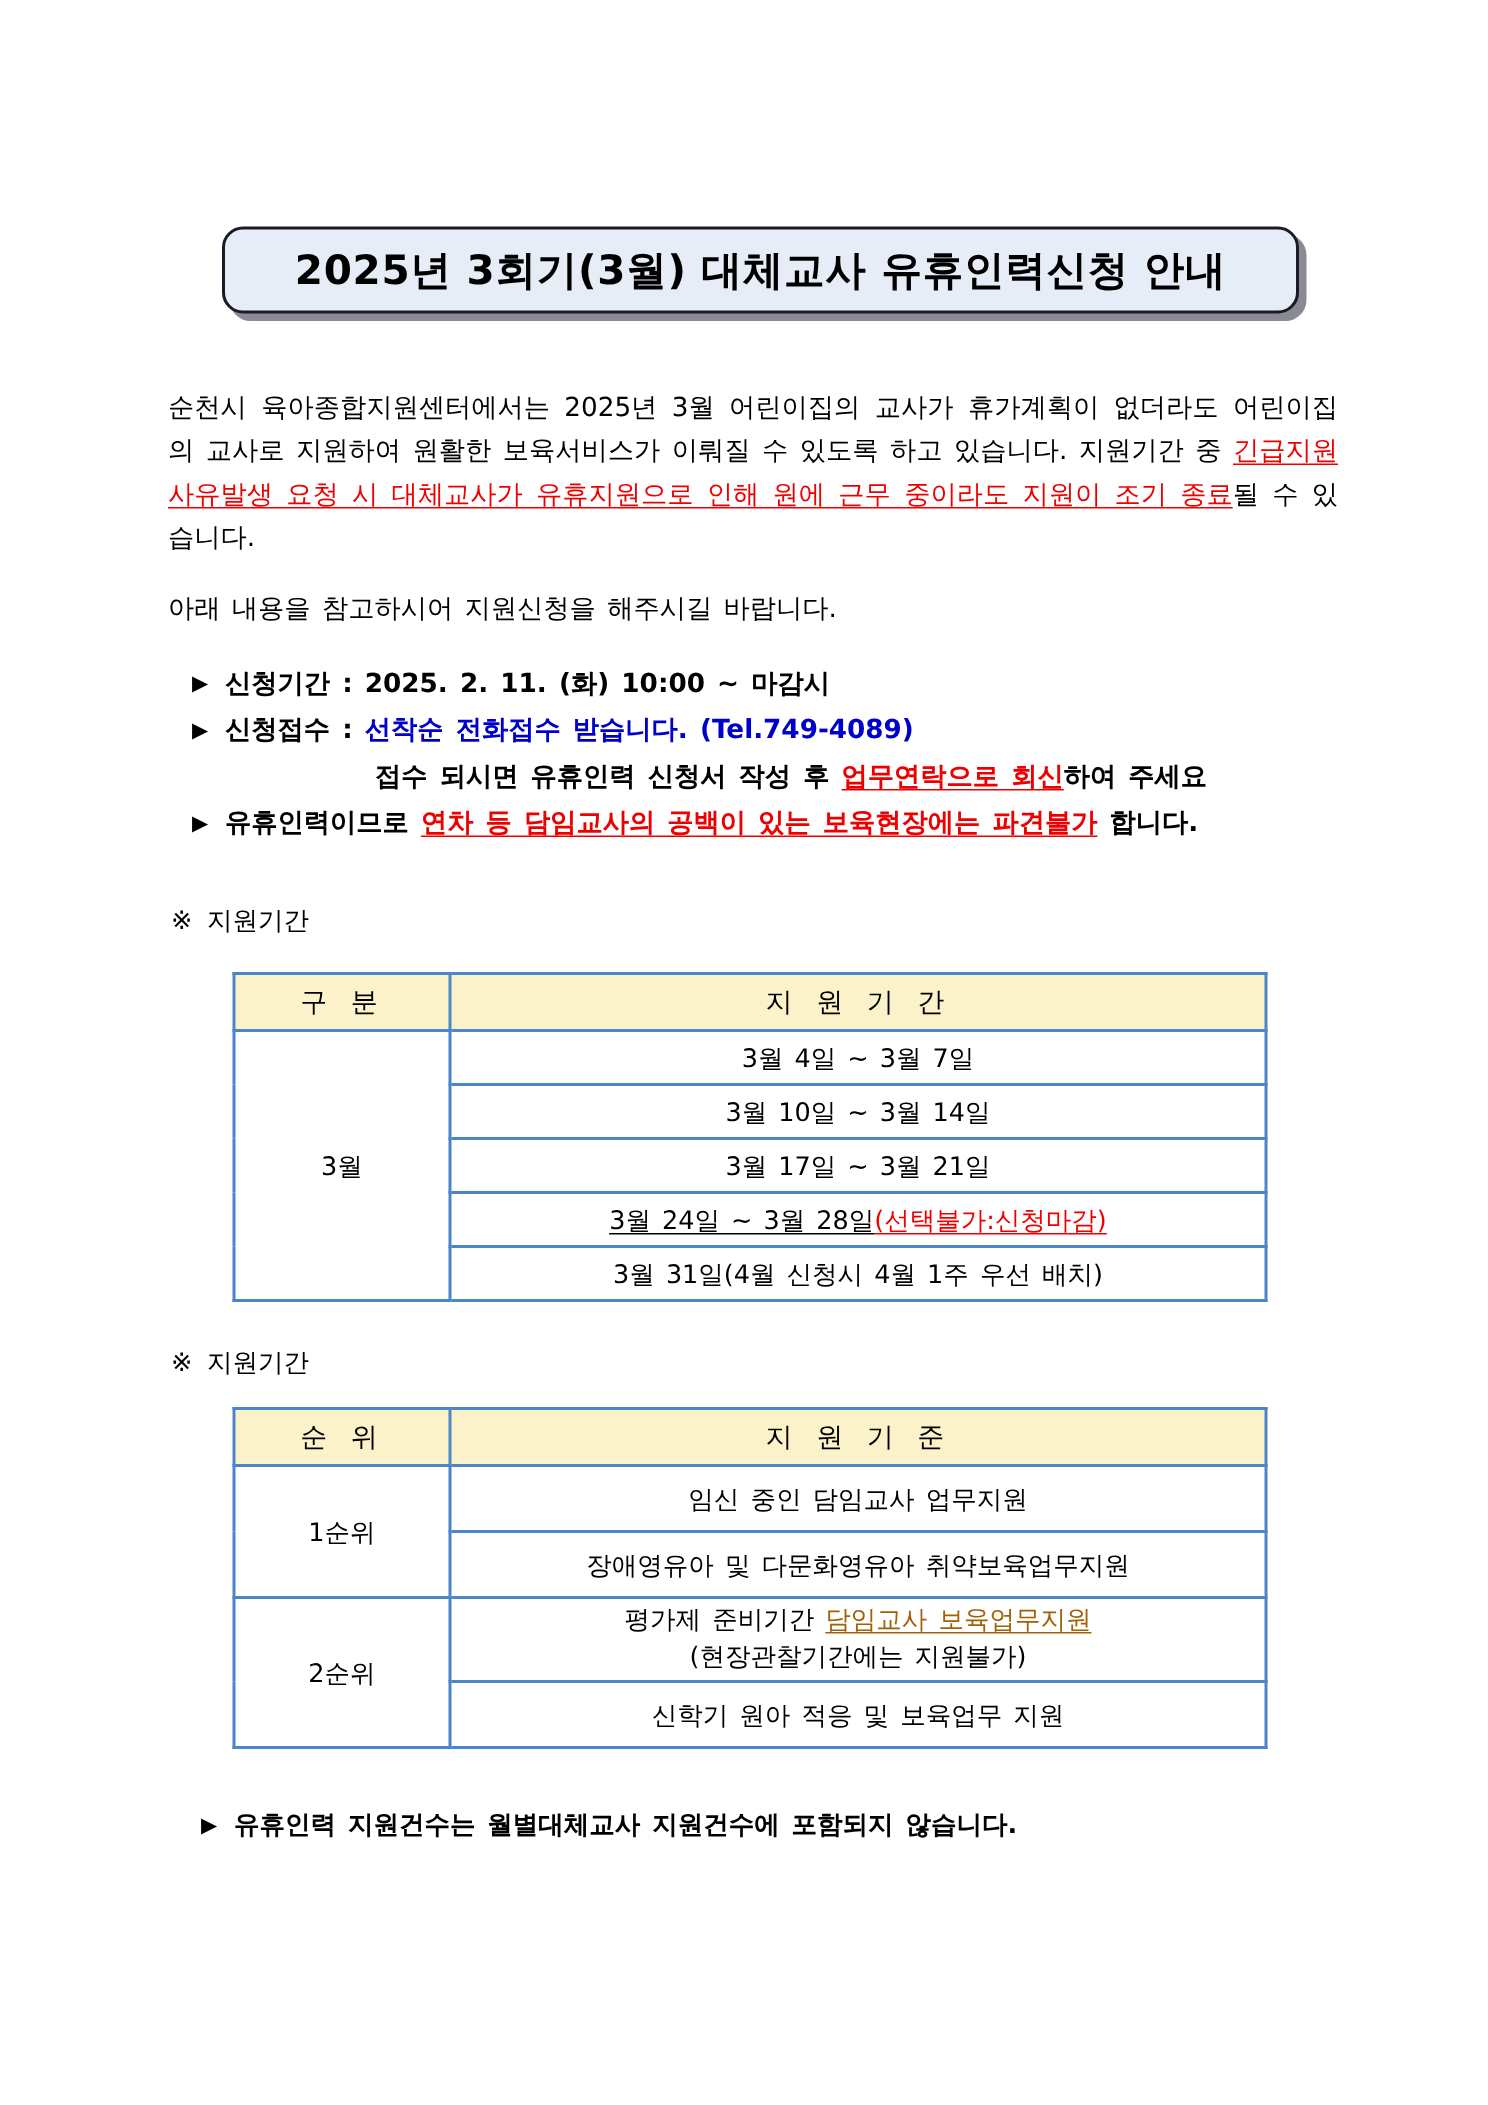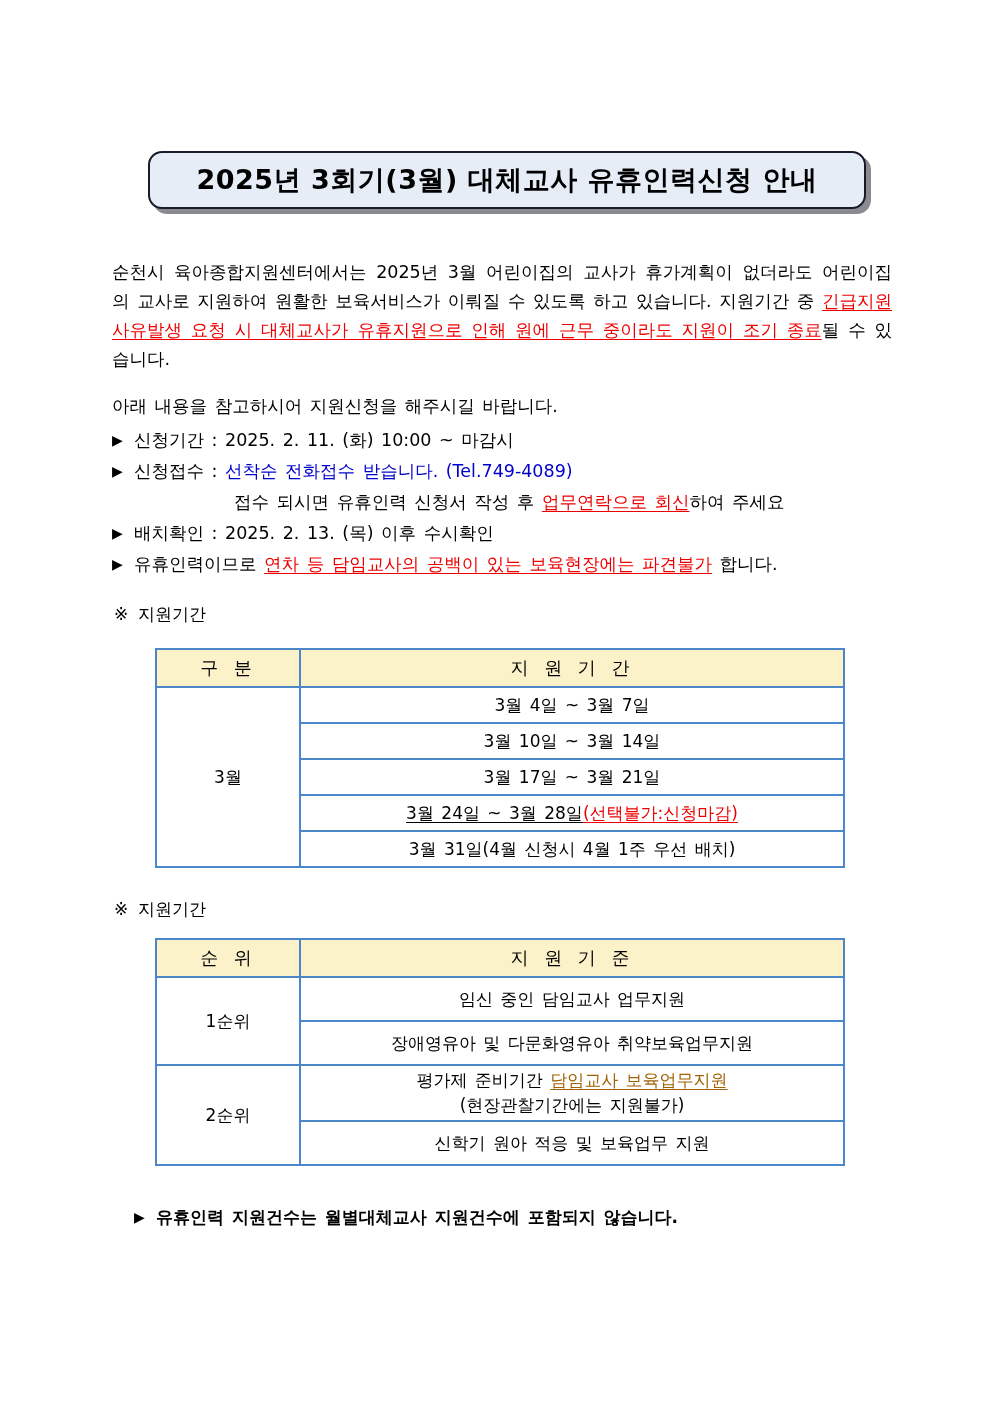--- a/index.html
+++ b/index.html
@@ -82,21 +82,21 @@
   .blue-u { color: #a16207; text-decoration: underline; text-underline-offset: 3px; }
   .black-u { color: #000000; text-decoration: underline; text-underline-offset: 3px; }
 
   .lead {
     font-size: 17.5px;
     line-height: 29px;
     margin: 0;
     word-spacing: 2px;
   }
 
-  .bullet-list { margin: 0; padding: 0; list-style: none; }
+  .bullet-list { margin: 16px; padding: 0; list-style: none; font-weight: bold; }
   .bullet-row {
     font-size: 17.5px;
     line-height: 31px;
     white-space: nowrap;
     word-spacing: 2px;
   }
   .bullet-mark {
     display: inline-block;
     width: 22px;
     font-size: 14px;
@@ -210,23 +210,20 @@
       <li class="bullet-row">
         <span class="bullet-mark">▶</span><span>신청기간 : </span><span>2025. 2. 11. (화) 10:00 ~ 마감시</span>
       </li>
       <li class="bullet-row">
         <span class="bullet-mark">▶</span><span>신청접수 : </span><span class="blue">선착순 전화접수 받습니다. (Tel.749-4089)</span>
       </li>
       <li class="subline">
         <span>접수 되시면 유휴인력 신청서 작성 후 </span><span class="red-u">업무연락으로 회신</span><span>하여 주세요</span>
       </li>
       <li class="bullet-row">
-        <span class="bullet-mark">▶</span><span>배치확인 : </span><span>2025. 2. 13. (목) 이후 수시확인</span>
-      </li>
-      <li class="bullet-row">
         <span class="bullet-mark">▶</span><span>유휴인력이므로 </span><span class="red-u">연차 등 담임교사의 공백이 있는 보육현장에는 파견불가</span><span> 합니다.</span>
       </li>
     </ul>
   </div>
 
   <div class="section-mark sec1-label">
     <span class="sym">※</span><span>지원기간</span>
   </div>
 
   <table class="tbl t1 table-pos-1">

